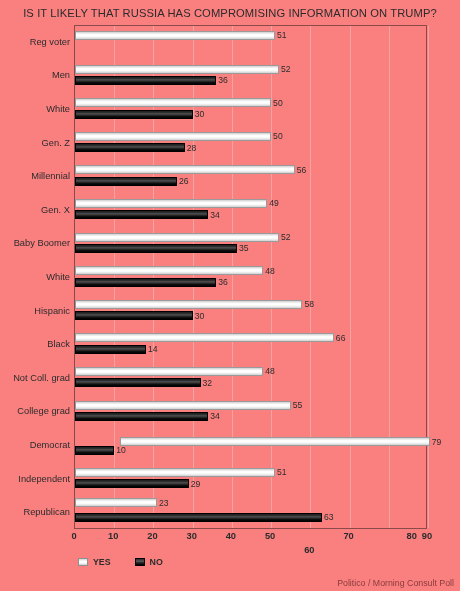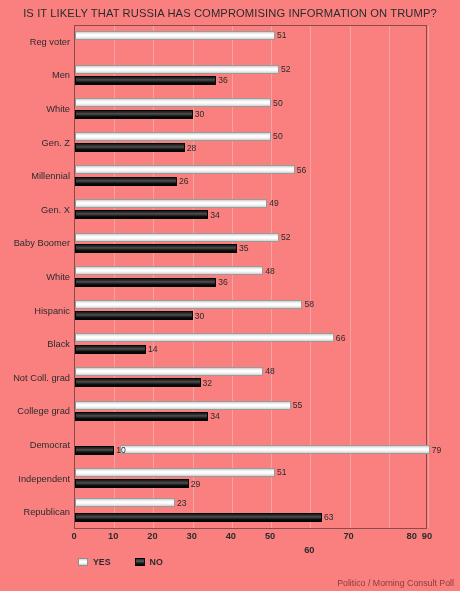--- a/index.html
+++ b/index.html
@@ -338,41 +338,41 @@
           <div class="bar-wrap" style="width: 215.722px; top: 4.908px;">
             <div class="bar yes"></div>
             <span class="bar-value">55</span>
           </div>
           <div class="bar-wrap" style="width: 133.356px; top: 16.332px;">
             <div class="bar no"></div>
             <span class="bar-value">34</span>
           </div>
         </div>
         <div class="row" style="top: 403.2px; height: 33.6px;">
-          <div class="bar-wrap" style="width: 309.856px; top: 16px; padding-left: 45px;">
+          <div class="bar-wrap" style="width: 309.856px; top: 8px; padding-left: 45px;">
             <div class="bar yes"></div>
             <span class="bar-value">79</span>
           </div>
           <div class="bar-wrap" style="width: 39.2222px; top: 16.332px;">
             <div class="bar no"></div>
             <span class="bar-value">10</span>
           </div>
         </div>
         <div class="row" style="top: 436.8px; height: 33.6px;">
           <div class="bar-wrap" style="width: 200.033px; top: 4.908px;">
             <div class="bar yes"></div>
             <span class="bar-value">51</span>
           </div>
           <div class="bar-wrap" style="width: 113.744px; top: 16.332px;">
             <div class="bar no"></div>
             <span class="bar-value">29</span>
           </div>
         </div>
         <div class="row" style="top: 470.4px; height: 33.6px;">
-          <div class="bar-wrap" style="width: 100px; top: 2px;">
+          <div class="bar-wrap" style="width: 82px; top: 2px;">
             <div class="bar yes"></div>
             <span class="bar-value">23</span>
           </div>
           <div class="bar-wrap" style="width: 247.1px; top: 16.332px;">
             <div class="bar no"></div>
             <span class="bar-value">63</span>
           </div>
         </div>
       </div>
   </div>

